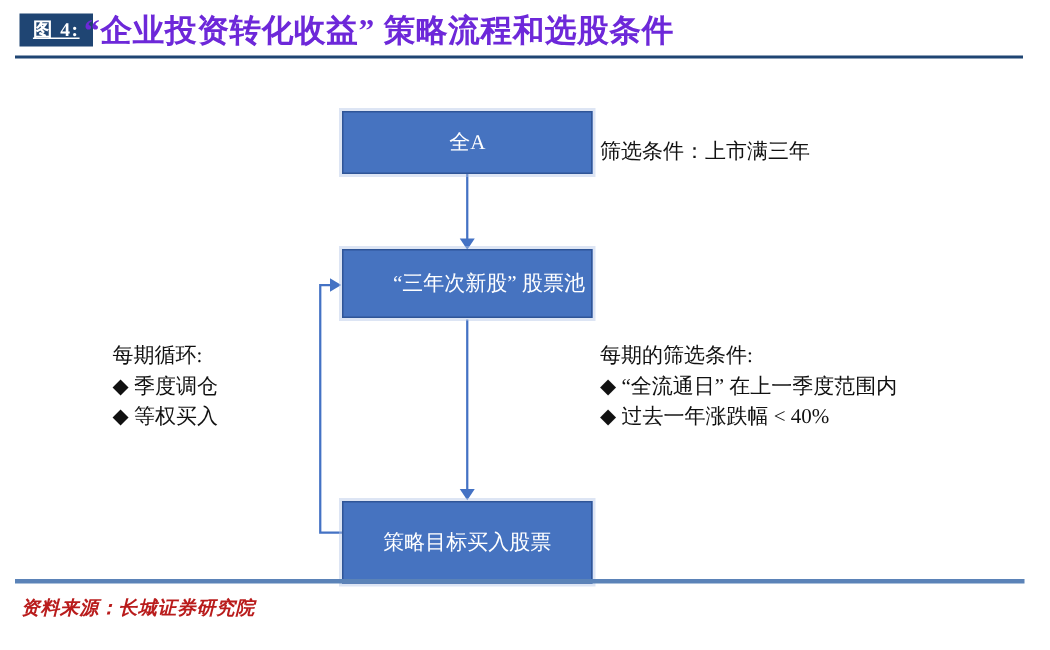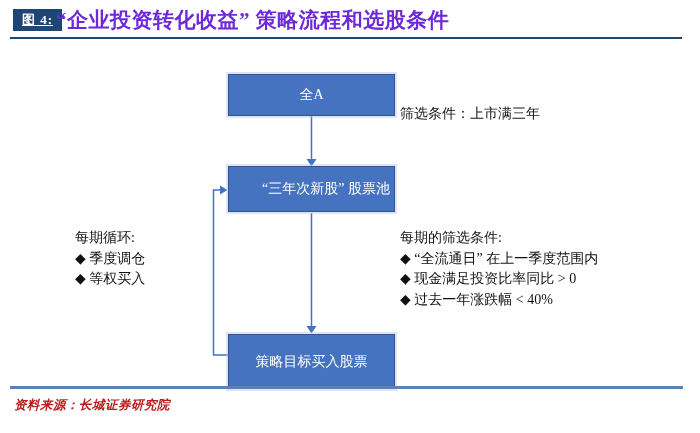--- a/index.html
+++ b/index.html
@@ -72,21 +72,21 @@
   }
 
   
   .note {
     position: absolute;
     color: #111111;
     font-size: 14px;
     line-height: 20.5px;
     white-space: nowrap;
   }
-  .note-screen { left: 400px; top: 104px; }
+  .note-screen { left: 400px; top: 92px; }
   .note-left   { left: 75px;  top: 228px; }
   .note-right  { left: 400px; top: 228px; }
 
   
   .bottom-rule {
     position: absolute;
     left: 10px; top: 386px;
     width: 673px; height: 3px;
     background: #5B83B8;
   }
@@ -137,21 +137,20 @@
 
   <div class="note note-left">
     <div>每期循环:</div>
     <div>◆ 季度调仓</div>
     <div>◆ 等权买入</div>
   </div>
 
   <div class="note note-right">
     <div>每期的筛选条件:</div>
     <div>◆ “全流通日” 在上一季度范围内</div>
-    <div>◆ 现金满足投资比率同比 &gt; 0</div>
     <div>◆ 过去一年涨跌幅 &lt; 40%</div>
   </div>
 
   <div class="flow-box box-bottom">
     <span>策略目标买入股票</span>
   </div>
 
   <div class="bottom-rule"></div>
   <div class="source-note">资料来源：长城证券研究院</div>
 

